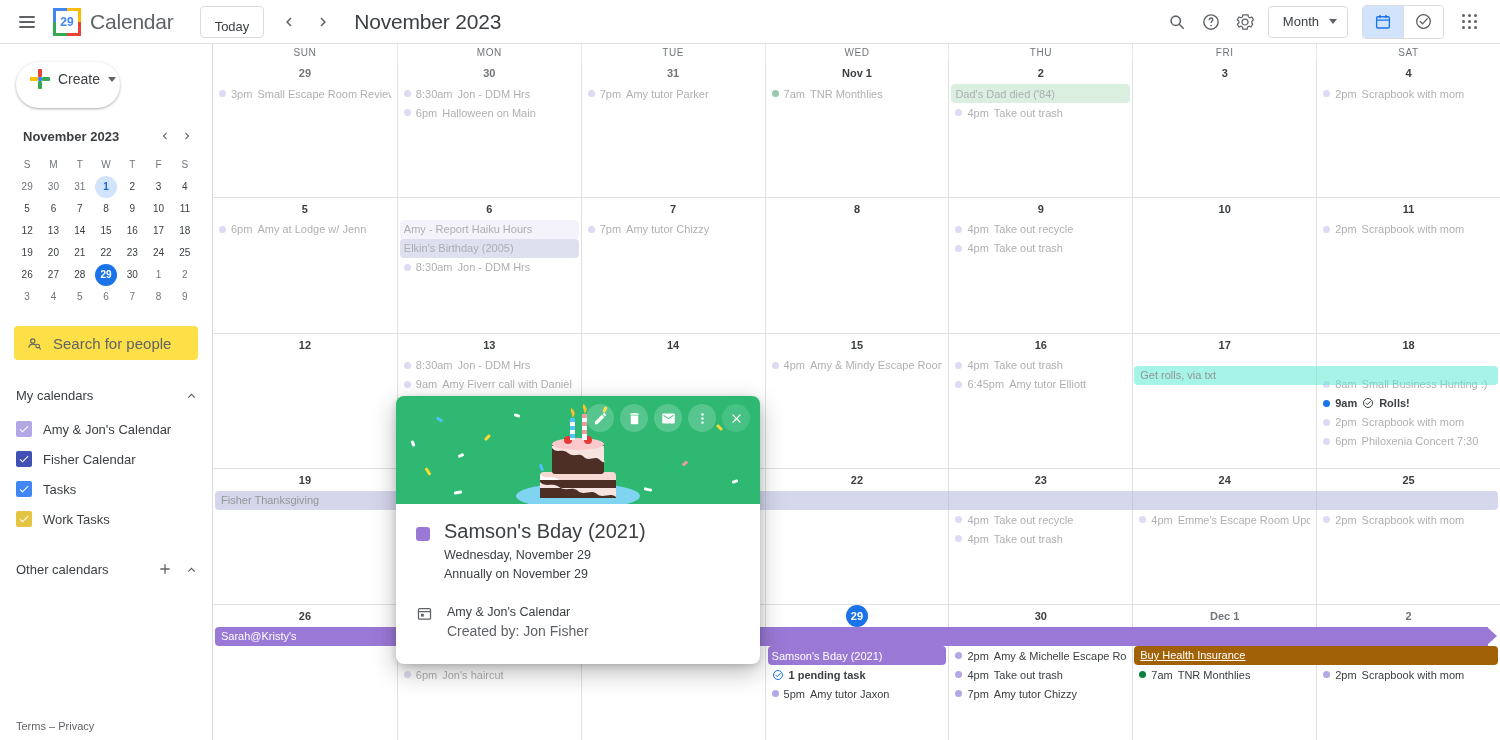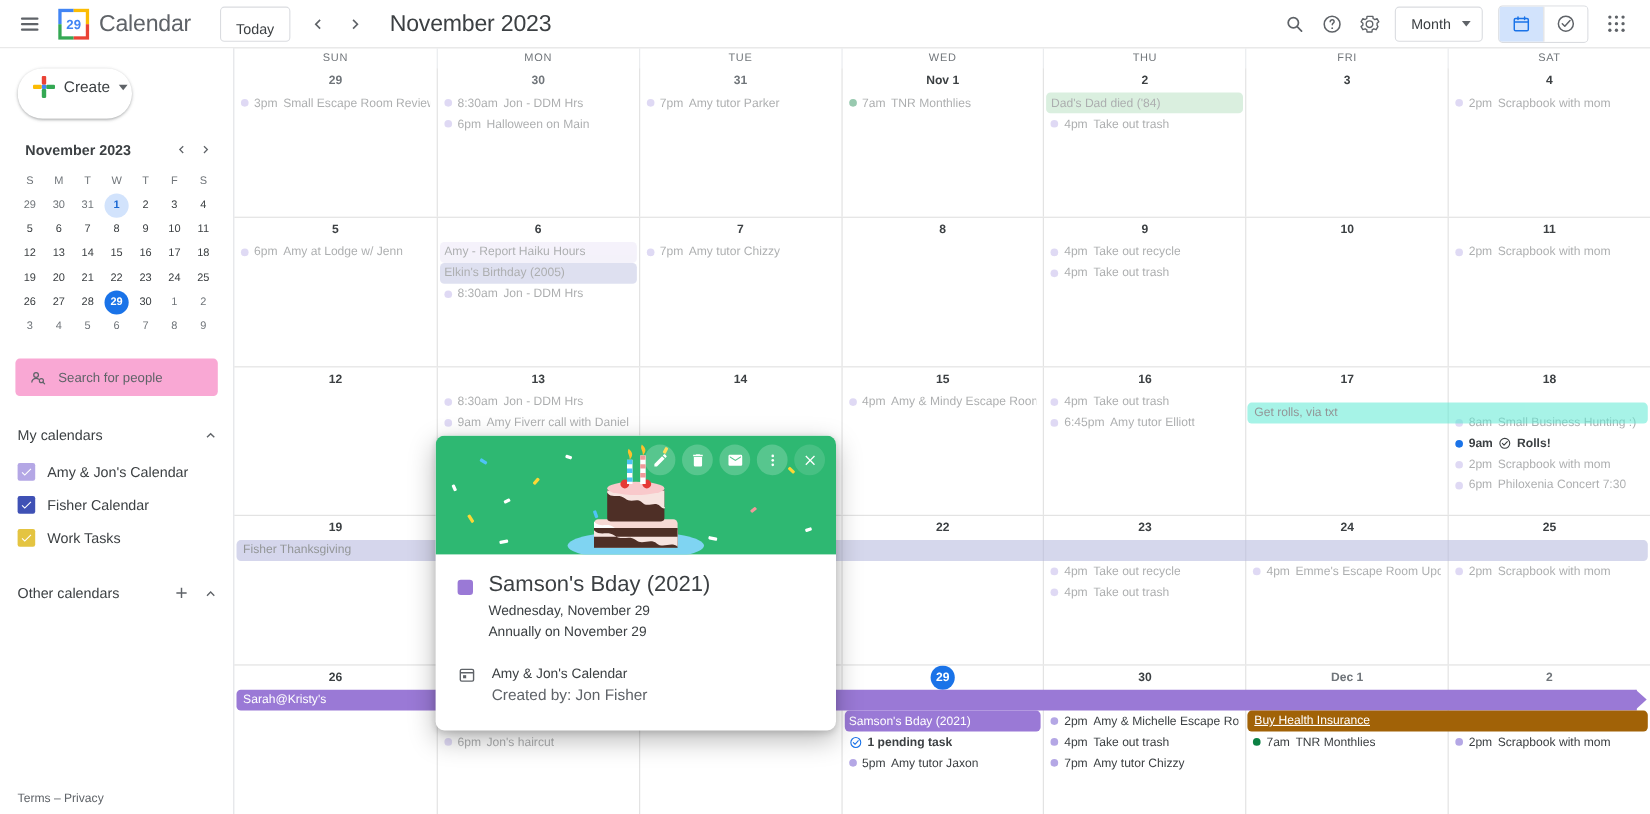--- a/index.html
+++ b/index.html
@@ -109,23 +109,23 @@
   .mini-day {
     font-size: 10px; color: #3c4043; text-align: center;
     height: 22px; line-height: 22px; cursor: pointer; border-radius: 50%;
     margin: 0 auto; width: 22px;
   }
   .mini-day.other { color: #70757a; }
   .mini-day.sel { background: #d2e3fc; color: #1967d2; font-weight: bold; }
   .mini-day.today { background: #1a73e8; color: #fff; font-weight: bold; }
 
   .search-people {
-    margin: 18px 14px 0 14px; height: 34px; border-radius: 4px; background: #f9a8d4;
+    margin: 18px 14px 0 14px; height: 34px; border-radius: 4px; background: #fde047;
     display: flex; align-items: center; gap: 10px; padding: 0 12px;
-    font-size: 12px; color: #5f6368; cursor: text;
+    font-size: 15px; color: #5f6368; cursor: text;
   }
   .sec-head {
     display: flex; align-items: center; height: 38px;
     margin: 16px 8px 0 16px; font-size: 13px; color: #3c4043; cursor: pointer;
   }
   .sec-head .t { flex: 1 1 auto; }
   .sec-icon { width: 26px; height: 26px; display:flex; align-items:center; justify-content:center; border-radius:50%; cursor:pointer; }
 
   .cal-item {
     display: flex; align-items: center; gap: 11px;
@@ -440,20 +440,28 @@
           </div>
           <div class="cal-item">
             <span class="cbx" style="background: rgb(63, 81, 181);">
               <svg width="12" height="12" viewBox="0 0 24 24">
                 <path d="M9 16.2 4.8 12l-1.4 1.4L9 19 21 7l-1.4-1.4z" fill="#fff"></path>
               </svg>
             </span>
             <span>Fisher Calendar</span>
           </div>
           <div class="cal-item">
+            <span class="cbx" style="background: rgb(66, 133, 244);">
+              <svg width="12" height="12" viewBox="0 0 24 24">
+                <path d="M9 16.2 4.8 12l-1.4 1.4L9 19 21 7l-1.4-1.4z" fill="#fff"></path>
+              </svg>
+            </span>
+            <span>Tasks</span>
+          </div>
+          <div class="cal-item">
             <span class="cbx" style="background: rgb(228, 196, 65);">
               <svg width="12" height="12" viewBox="0 0 24 24">
                 <path d="M9 16.2 4.8 12l-1.4 1.4L9 19 21 7l-1.4-1.4z" fill="#fff"></path>
               </svg>
             </span>
             <span>Work Tasks</span>
           </div>
         </div>
 
       <div class="sec-head">

